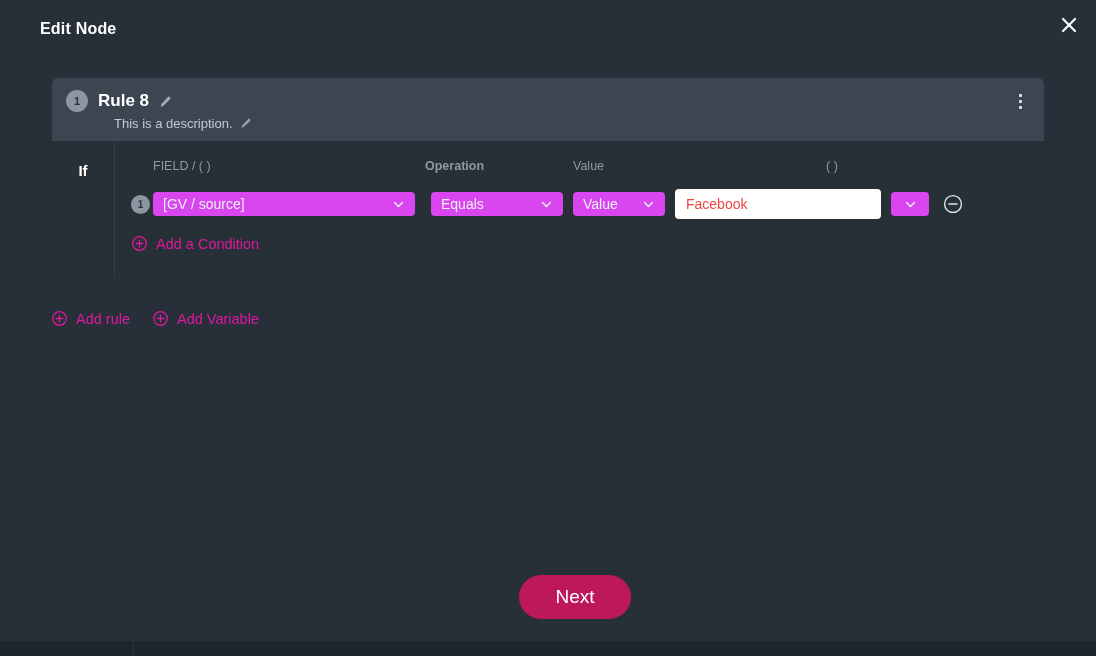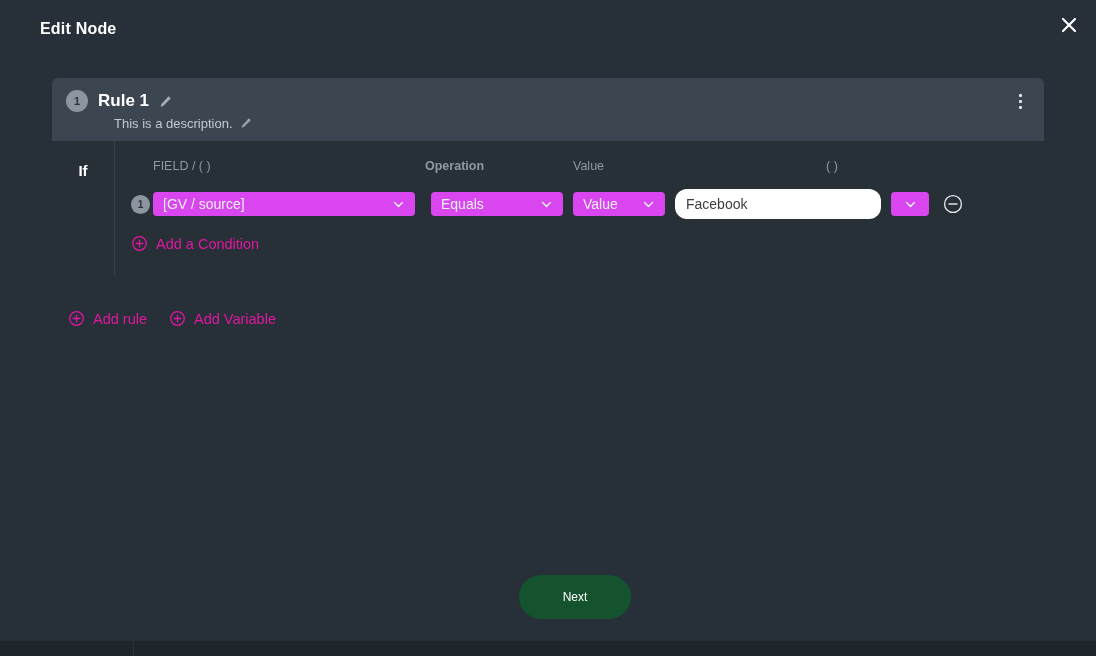--- a/index.html
+++ b/index.html
@@ -211,22 +211,22 @@
   .sel-op    { width: 132px; flex: 0 0 132px; margin-left: 16px; }
   .sel-valtype { width: 92px; flex: 0 0 92px; margin-left: 10px; }
 
   .text-input {
     width: 206px;
     flex: 0 0 206px;
     height: 30px;
     margin-left: 10px;
     background: #ffffff;
     border: none;
-    border-radius: 12px;
-    color: #404040;
+    border-radius: 4px;
+    color: #ef4444;
     font-size: 14px;
     font-family: "Liberation Sans", sans-serif;
     padding: 0 11px;
     box-sizing: border-box;
     outline: none;
   }
 
   .sel-paren {
     width: 38px; flex: 0 0 38px;
     margin-left: 10px;
@@ -257,36 +257,36 @@
   .add-link .plus { width: 17px; height: 17px; flex: 0 0 17px; display:inline-flex;}
   .add-link .plus svg { display:block; }
 
   .add-cond-wrap {
     margin: 16px 0 0 16px;
     padding-bottom: 14px;
   }
 
   .bottom-adds {
     position: absolute;
-    left: 68px; top: 310px;
+    left: 51px; top: 310px;
     display: flex;
     align-items: center;
     gap: 22px;
   }
 
   
   .next-btn {
     position: absolute;
     left: 519px; top: 575px;
     width: 112px; height: 44px;
-    background: #14532d;
+    background: #be185d;
     border: none;
     border-radius: 22px;
     color: #ffffff;
-    font-size: 12px;
+    font-size: 19px;
     font-family: "Liberation Sans", sans-serif;
     cursor: pointer;
   }
 </style>
 </head>
 <body>
 
 <div class="modal">
 
   <div class="title">Edit Node</div>
@@ -295,21 +295,21 @@
     <svg width="20" height="20" viewBox="0 0 20 20" aria-hidden="true">
       <path d="M4 4 L16 16 M16 4 L4 16" stroke="#ffffff" stroke-width="2.2" stroke-linecap="round"></path>
     </svg>
   </div>
 
   <div class="rule-card">
 
     <div class="rule-head">
       <div class="rule-head-row">
         <div class="rule-badge">1</div>
-        <div class="rule-name">Rule 1</div>
+        <div class="rule-name">Rule 8</div>
         <span class="pencil">
           <svg width="13" height="13" viewBox="0 0 16 16" aria-hidden="true">
             <path d="M11.8 1.6 L14.4 4.2 L5.2 13.4 L2 14.4 L3 11.2 Z" fill="#dfe5ea"></path>
           </svg>
         </span>
       </div>
       <div class="rule-desc">
         <span>This is a description.</span>
         <span class="pencil">
           <svg width="12" height="12" viewBox="0 0 16 16" aria-hidden="true">

